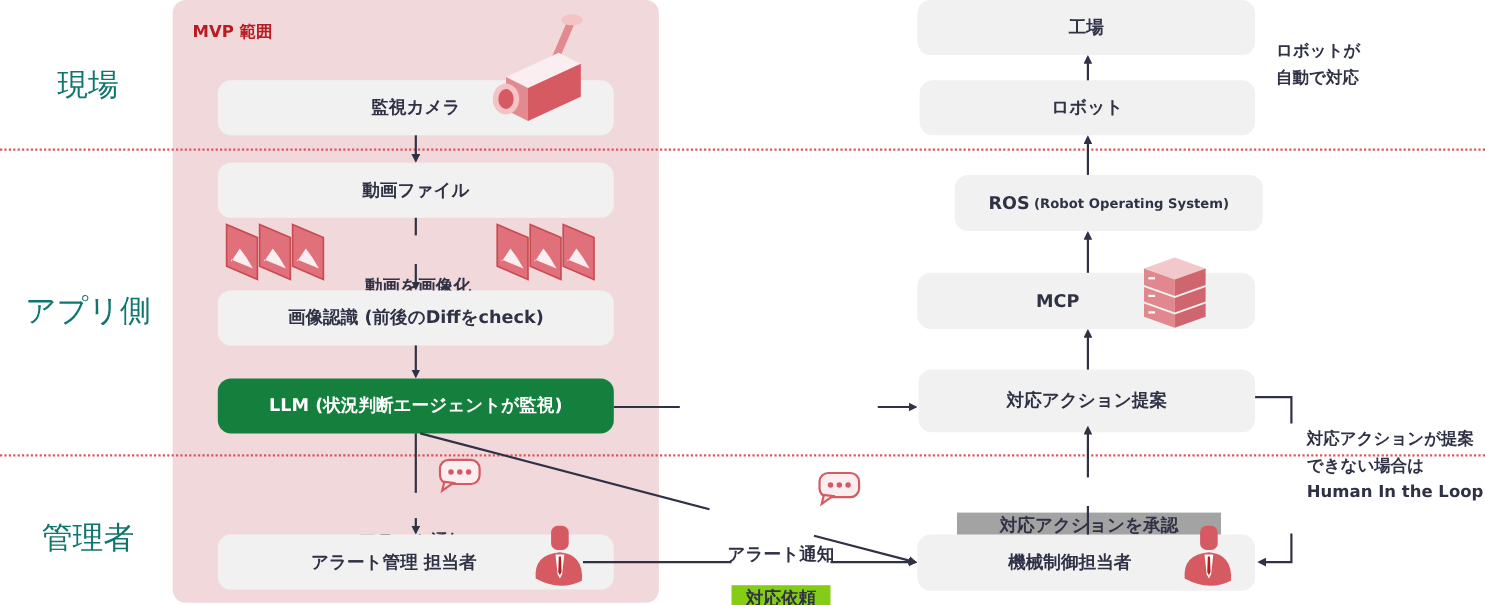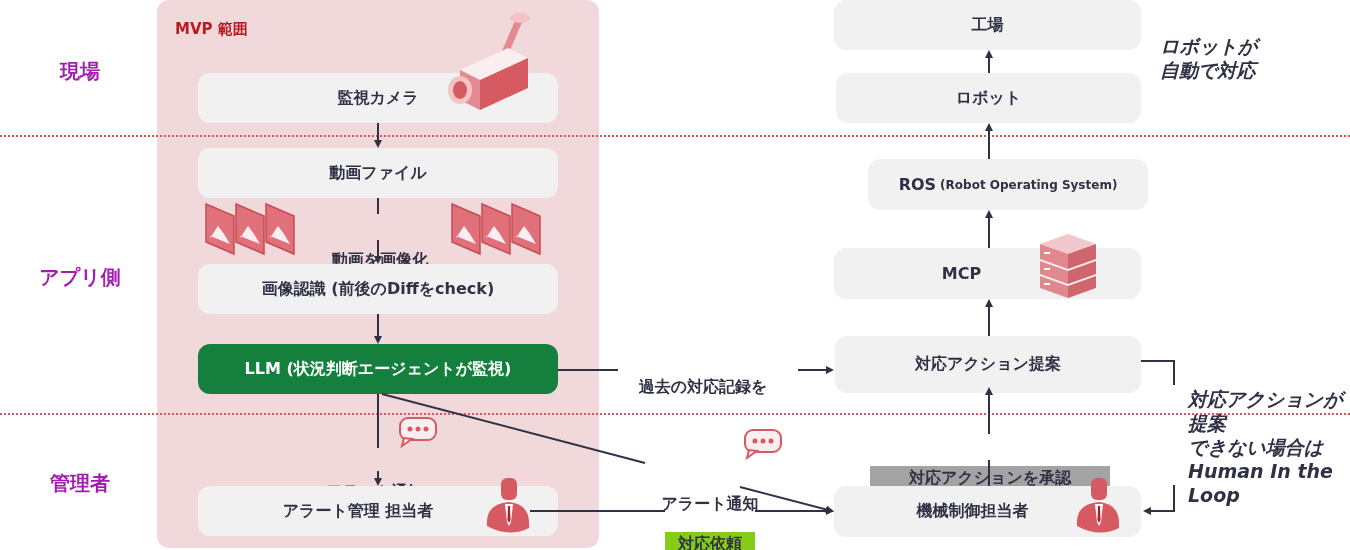--- a/index.html
+++ b/index.html
@@ -1,26 +1,26 @@
 <!DOCTYPE html>
 <html><head>
 <meta charset="utf-8">
 <style>
   html, body { margin:0; padding:0; background:#ffffff; }
   body { width:1350px; height:550px; position:relative; overflow:hidden;
          font-family:"DejaVu Sans", "Liberation Sans", sans-serif; color:#2f3145; }
-  .zone-label { position:absolute; color:#a21caf; font-weight:bold; font-size:20px; text-align:center; width:140px; }
+  .zone-label { position:absolute; color:#0f766e; font-weight:normal; font-size:28px; text-align:center; width:140px; }
   .mvp { position:absolute; left:157px; top:0; width:442px; height:548px; background:#f1d9db; border-radius:12px; }
   .mvp-title { position:absolute; left:175px; top:20px; color:#b81c23; font-weight:bold; font-size:15px; }
   .box { position:absolute; background:#f1f1f2; border-radius:12px; display:flex; align-items:center; justify-content:center;
          font-weight:bold; font-size:16px; color:#2f3145; }
   .box.red { background:#15803d; color:#ffffff; }
   .ros-small { font-size:12px; margin-left:4px; }
   .lbl { position:absolute; font-weight:bold; font-size:16px; color:#2f3145; text-align:center; line-height:23px;margin-top:32px; }
-  .side { position:absolute; font-weight:bold; font-size:19px; color:#2f3145; line-height:24px;font-style:italic; }
+  .side { position:absolute; font-weight:bold; font-size:15px; color:#2f3145; line-height:24px; }
   .dot-line { position:absolute; left:0; width:1350px; height:0; border-top:2px dotted #d9545c; }
   svg.overlay { position:absolute; left:0; top:0; }
 </style>
 </head>
 <body>
 
 <div class="zone-label" style="left:10px; top:58px;">現場</div>
 <div class="zone-label" style="left:10px; top:264px;">アプリ側</div>
 <div class="zone-label" style="left:10px; top:470px;">管理者</div>
 
@@ -63,21 +63,20 @@
 </div>
 <div class="box" style="left:835px; top:336px; width:306px; height:57px;">
   <span>対応アクション提案</span>
 </div>
 <div class="lbl" style="left:870px; top:434px; width:240px; background:#a3a3a3;">対応アクションを承認</div>
 <div class="box" style="left:834px; top:486px; width:307px; height:51px;">
   <span style="margin-right:30px;">機械制御担当者</span>
 </div>
 
 <div class="lbl" style="left:608px; top:344px; width:190px; line-height:22px; background:#fff;">
-  <div>過去の対応記録を</div>
 </div>
 <div class="lbl" style="left:640px; top:460px; width:140px; background:#fff;">アラート通知</div>
 <div class="lbl" style="left:665px; top:500px; width:90px; background:#84cc16;">対応依頼</div>
 
 <div class="side" style="left:1160px; top:34px;">
   <div>ロボットが</div>
   <div>自動で対応</div>
 </div>
 <div class="side" style="left:1188px; top:387px;">
   <div>対応アクションが提案</div>

